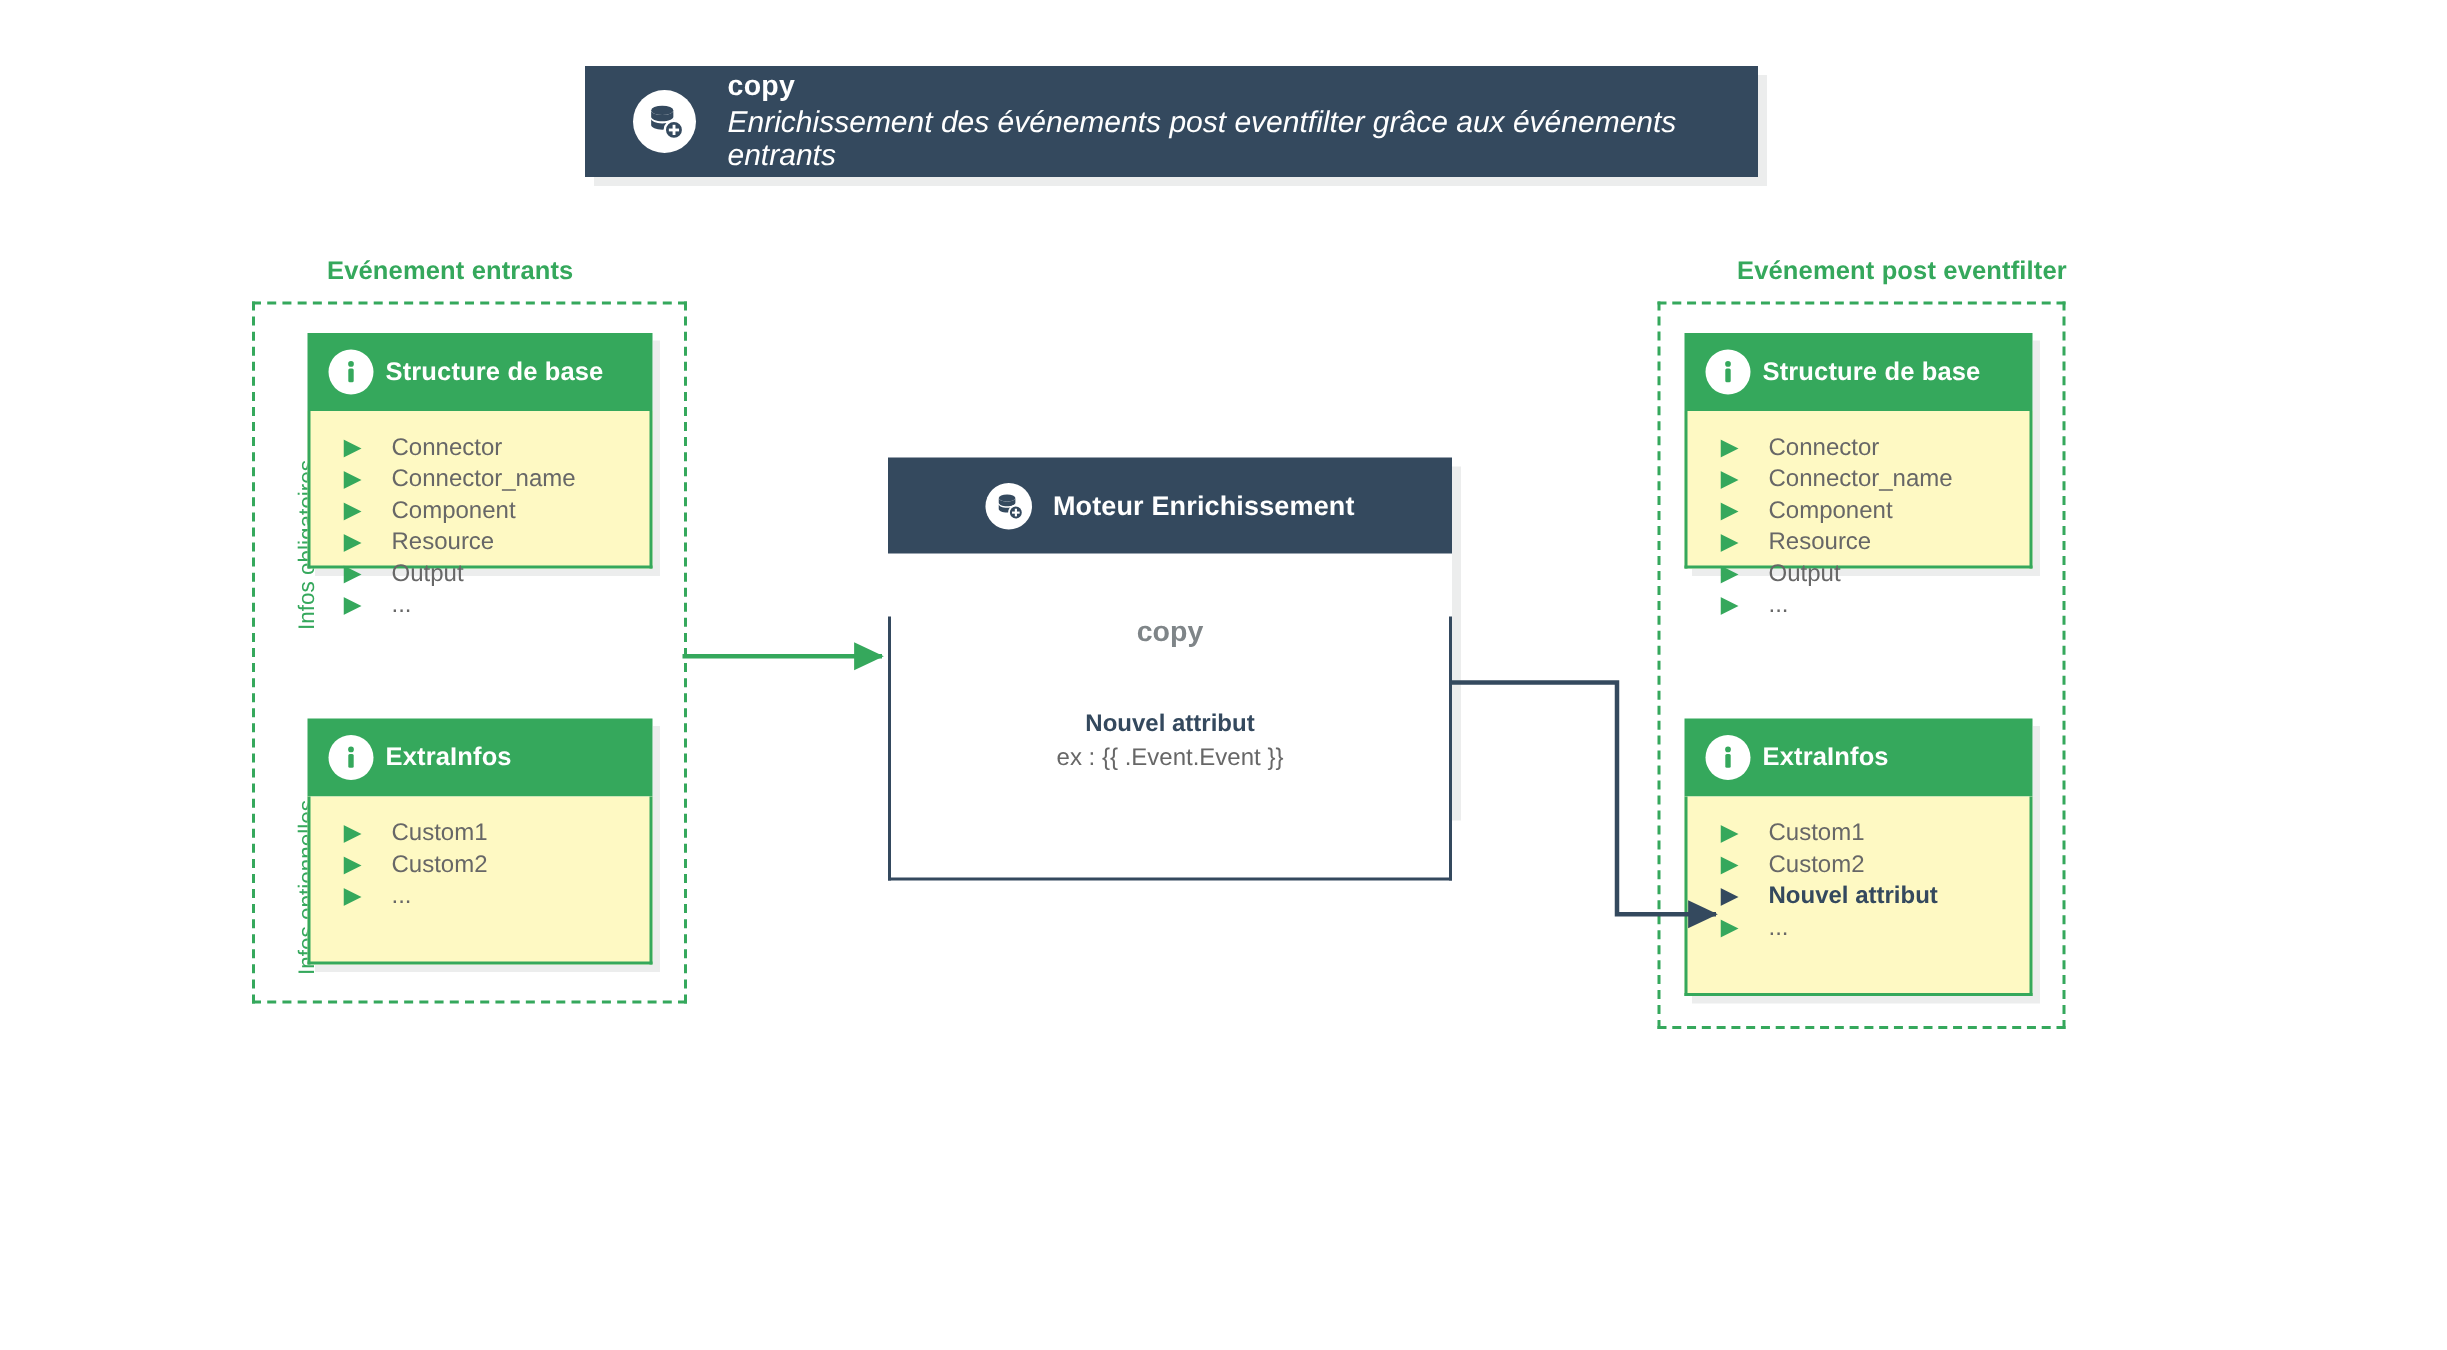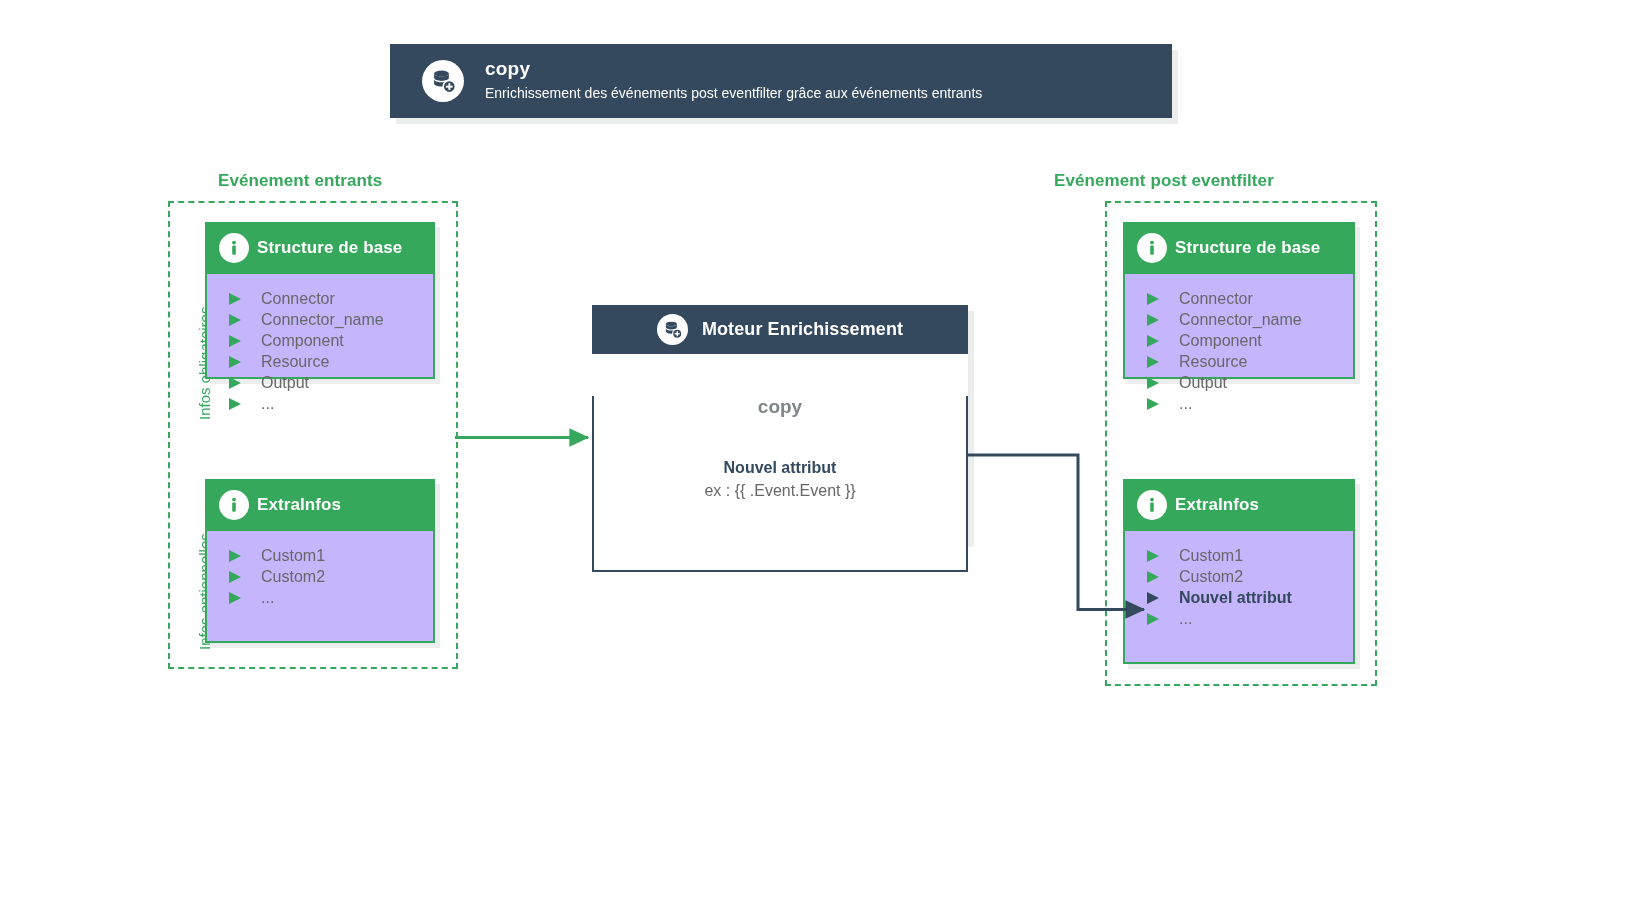--- a/index.html
+++ b/index.html
@@ -42,37 +42,38 @@
   }
   .db-icon svg { display: block; }
   #banner-text { margin-left: 21px; color: #ffffff; }
   #banner-title {
     font-size: 19px;
     font-weight: bold;
     line-height: 22px;
     letter-spacing: .2px;
   }
   #banner-sub {
-    font-size: 14px;
+    font-size: 20px;
     line-height: 22px;
     margin-top: 2px;
     font-weight: normal;
+    font-style: italic;
   }
 
   
   .group-title {
     position: absolute;
     color: #35a85c;
     font-size: 17px;
     font-weight: bold;
     letter-spacing: .1px;
     white-space: nowrap;
   }
   #title-left  { left: 218px;  top: 171px; }
-  #title-right { left: 1054px; top: 171px; }
+  #title-right { left: 1158px; top: 171px; }
 
   .dashed-box {
     position: absolute;
     border: 2px dashed #35a85c;
   }
   #dash-left  { left: 168px;  top: 201px; width: 286px; height: 464px; }
   #dash-right { left: 1105px; top: 201px; width: 268px; height: 481px; }
 
   .side-label {
     position: absolute;
@@ -109,21 +110,21 @@
   }
   .info-icon svg { display: block; }
   .card-title {
     margin-left: 8px;
     color: #ffffff;
     font-size: 17px;
     font-weight: bold;
     letter-spacing: .1px;
   }
   .card-body {
-    background: #c4b5fd;
+    background: #fef9c3;
     border: 2px solid #35a85c;
     border-top: none;
     box-sizing: border-box;
     padding: 14px 0 14px 0;
   }
   .list-row {
     display: flex;
     align-items: center;
     height: 21px;
     padding-left: 22px;
@@ -166,21 +167,21 @@
   
   #engine {
     position: absolute;
     left: 592px;
     top: 305px;
     width: 376px;
     height: 236px;
     box-shadow: 6px 6px 0 0 #eceded;
   }
   #engine-header {
-    height: 49px;
+    height: 64px;
     background: #34495e;
     display: flex;
     align-items: center;
     justify-content: center;
   }
   #engine-header .db-icon { width: 31px; height: 31px; }
   #engine-title {
     margin-left: 14px;
     color: #ffffff;
     font-size: 18px;

